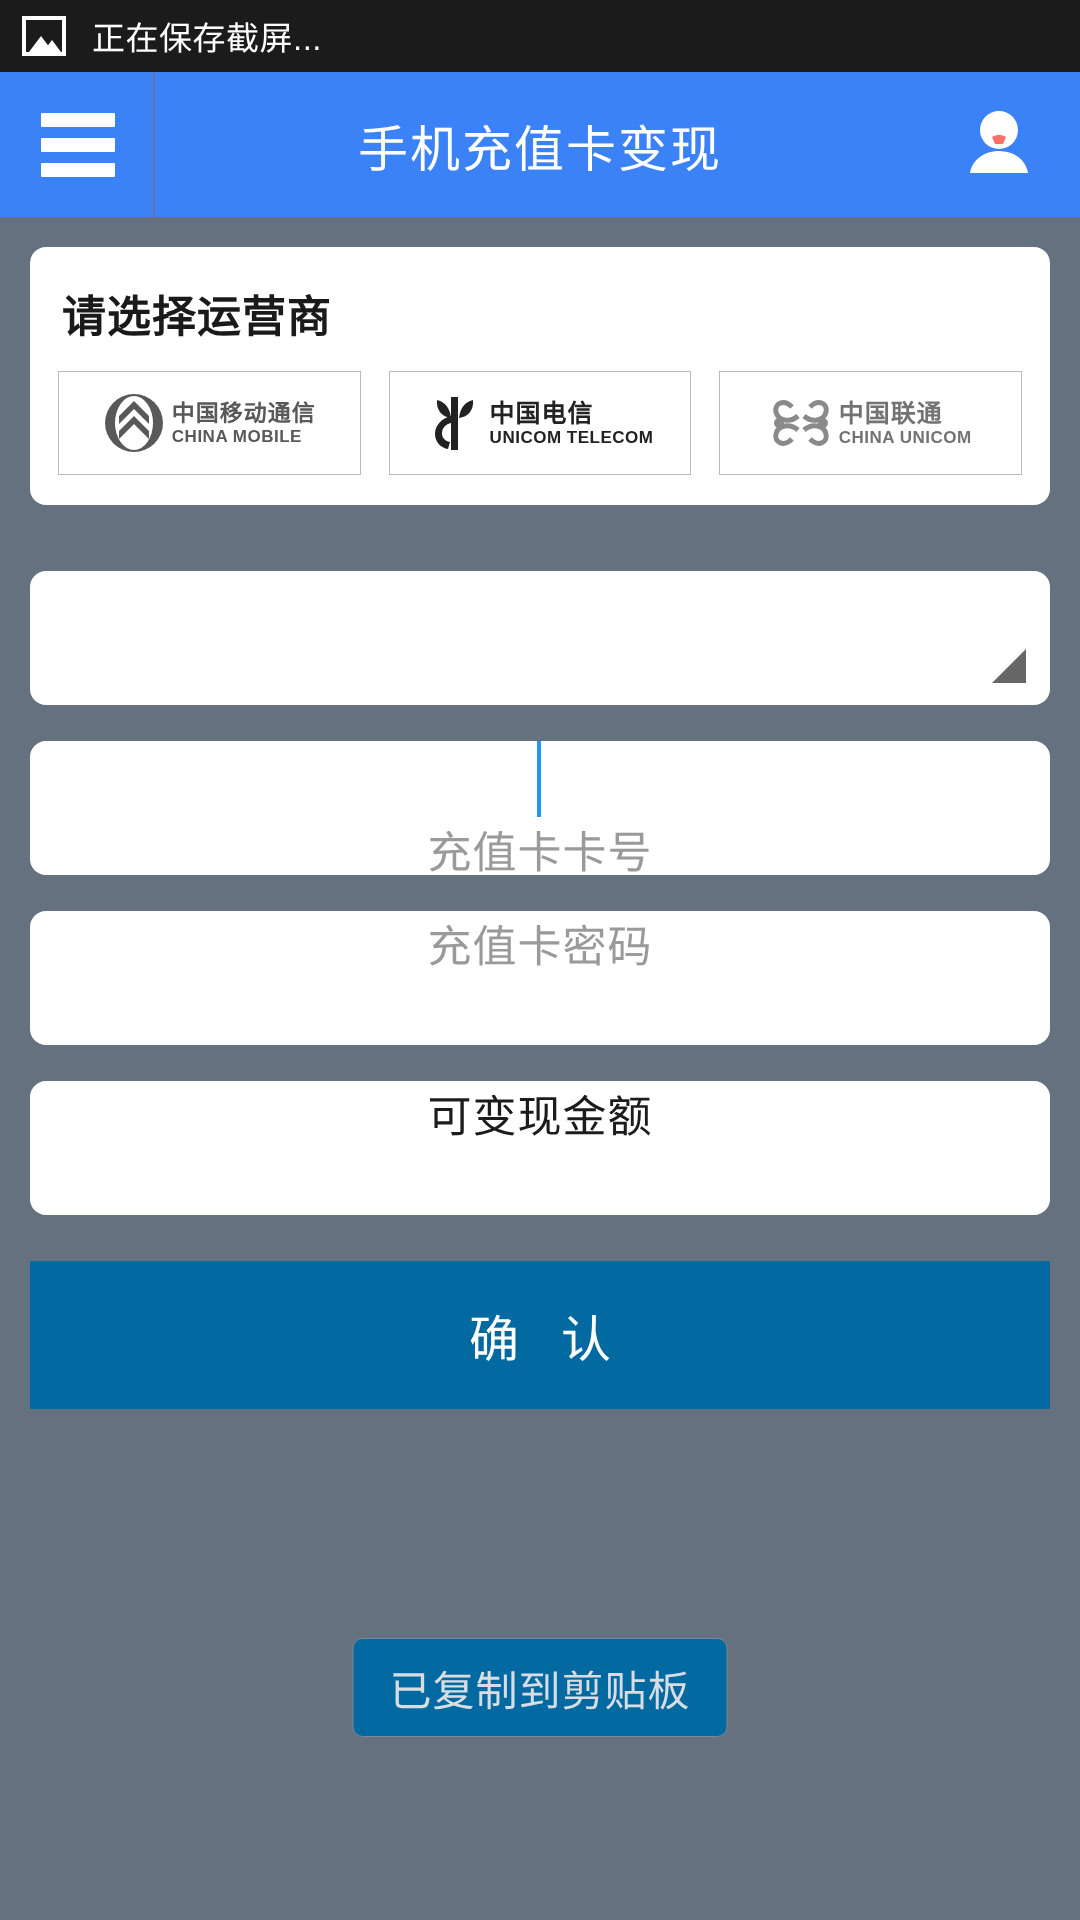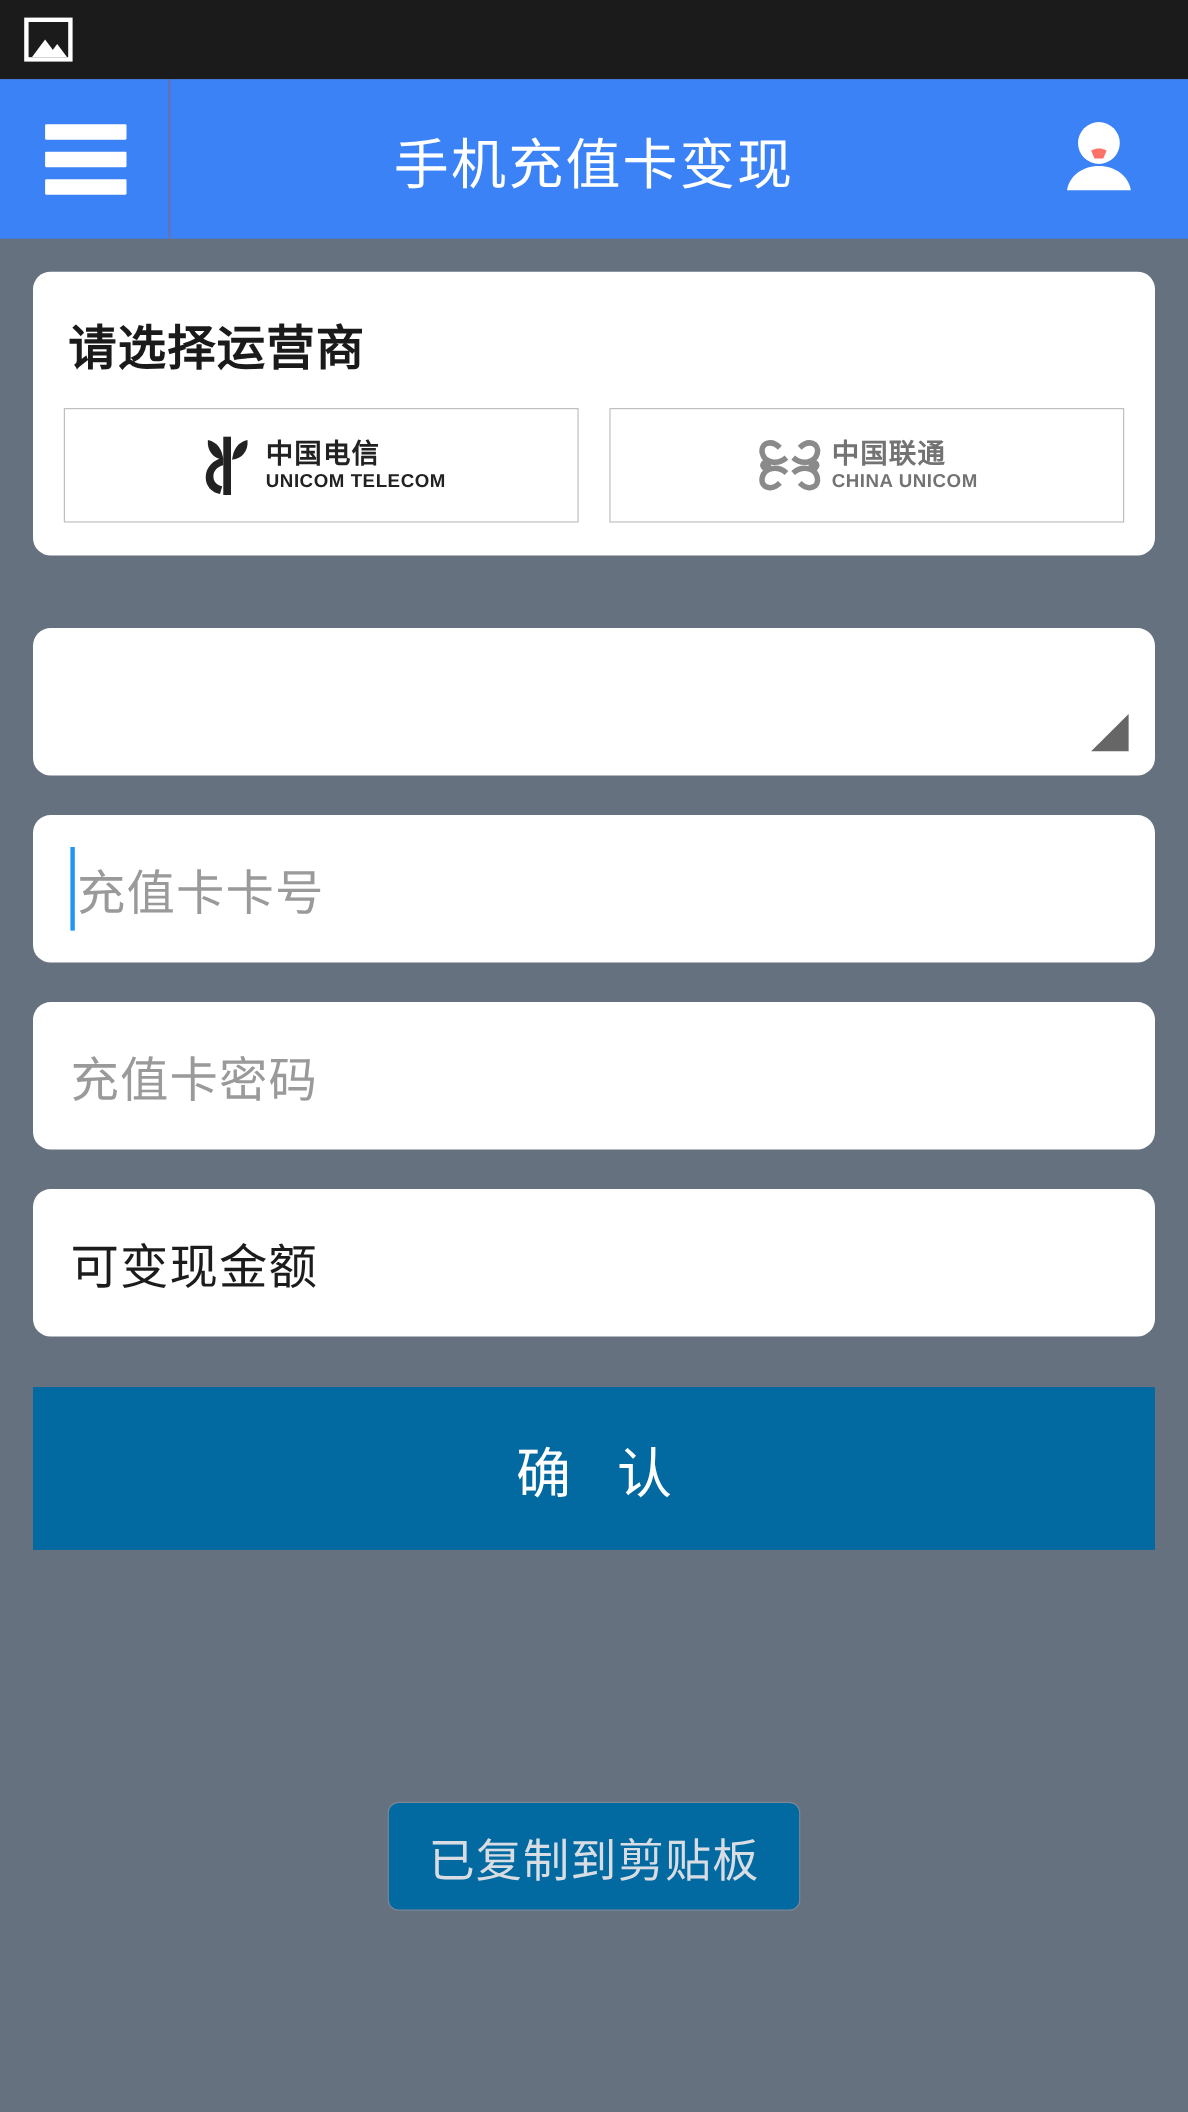--- a/index.html
+++ b/index.html
@@ -83,21 +83,21 @@
     padding:0 34px;cursor:pointer;
   }
   .select-label{font-size:44px;color:#141414;font-weight:bold;letter-spacing:1px;}
   .select-arrow{
     position:absolute;right:24px;bottom:22px;width:0;height:0;
     border-left:34px solid transparent;border-bottom:34px solid #666666;
   }
   
   .field-card{
     margin-top:36px;height:134px;display:flex;align-items:center;padding:0 34px;
-    position:relative;cursor:text;
+    position:relative;cursor:text;flex-direction:column;
   }
   .field-text{font-size:44px;letter-spacing:1px;}
   .placeholder{color:#9a9a9a;}
   .valuetext{color:#1c1c1c;}
   .caret{
     width:4px;height:76px;background:#2196f3;margin-right:2px;display:block;flex:none;
   }
   
   .confirm{
     margin:46px 30px 0 30px;height:148px;background:#0369a1;
@@ -111,20 +111,21 @@
     background:#0369a1;border:1px solid #7c8795;border-radius:10px;
     padding:18px 36px;
   }
   .toast-text{color:#d8dde3;font-size:42px;letter-spacing:1px;white-space:nowrap;}
 </style>
 </head>
 <body>
 
 <div class="statusbar">
   <div class="status-icon"></div>
+  <div class="status-text">正在保存截屏...</div>
 </div>
 
 <div class="appbar">
   <div class="menu-btn">
     <div class="burger">
       <i></i>
         <i></i>
         <i></i>
     </div>
   </div>
@@ -135,20 +136,34 @@
       <path d="M39 29 c-4 0 -7 2 -7 2 l3 7 h8 l3 -7 s-3 -2 -7 -2z" fill="#fd7268"></path>
       <path d="M39 45 c-15 0 -27 9 -29 22 h58 c-2 -13 -14 -22 -29 -22z" fill="#ffffff"></path>
     </svg>
   </div>
 </div>
 
 <div class="card carrier-card">
   <div class="carrier-title">请选择运营商</div>
   <div class="carrier-row">
 
+    <div class="carrier-tile">
+      <div class="logo">
+        <svg width="62" height="62" viewBox="0 0 62 62">
+          <circle cx="31" cy="31" r="29" fill="#595959"></circle>
+          <ellipse cx="31" cy="31" rx="19" ry="27" fill="#ffffff"></ellipse>
+          <path d="M31 9 L16 24 L16 32 L31 17 L46 32 L46 24 Z" fill="#595959"></path>
+          <path d="M31 24 L16 39 L16 47 L31 32 L46 47 L46 39 Z" fill="#595959"></path>
+        </svg>
+        <div class="logo-txt" style="margin-left:7px;color:#595959;">
+          <span class="logo-cn">中国移动通信</span>
+          <span class="logo-en">CHINA MOBILE</span>
+        </div>
+      </div>
+    </div>
 
     <div class="carrier-tile">
       <div class="logo">
         <svg width="56" height="62" viewBox="0 0 56 62">
           <path d="M10 8 c-1 10 5 17 14 18 c-1 -9 -5 -16 -14 -18 z" fill="#222222"></path>
           <path d="M46 8 c1 10 -5 17 -14 18 c1 -9 5 -16 14 -18 z" fill="#222222"></path>
           <path d="M24 24 c-9 2 -16 9 -16 18 c0 8 6 14 13 15 l2 -7 c-5 -1 -8 -4 -8 -9 c0 -5 4 -9 9 -10 z" fill="#222222"></path>
           <rect x="24" y="5" width="7" height="53" fill="#222222"></rect>
         </svg>
         <div class="logo-txt" style="margin-left:7px;color:#222222;">

